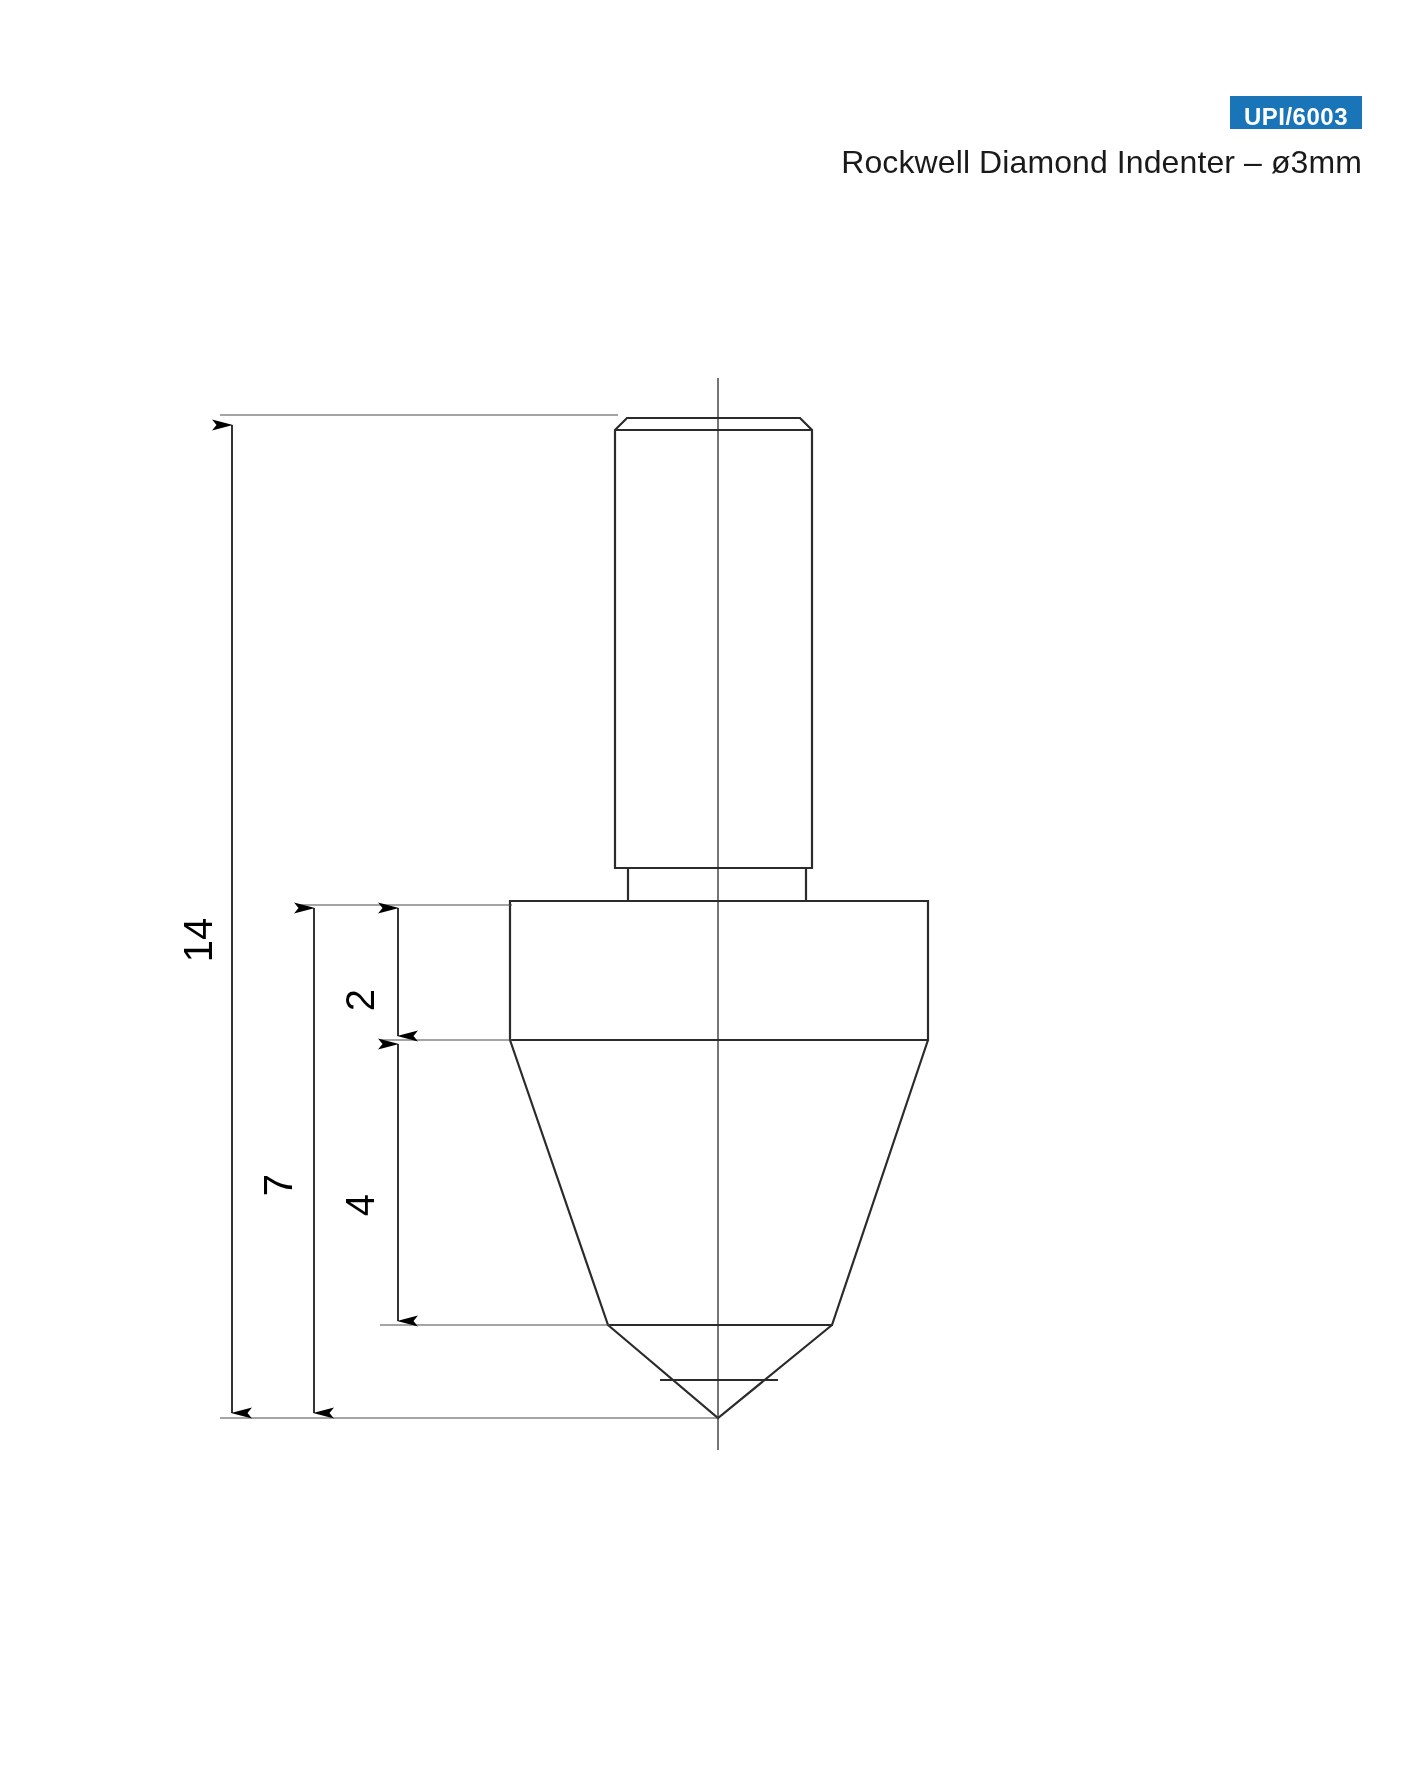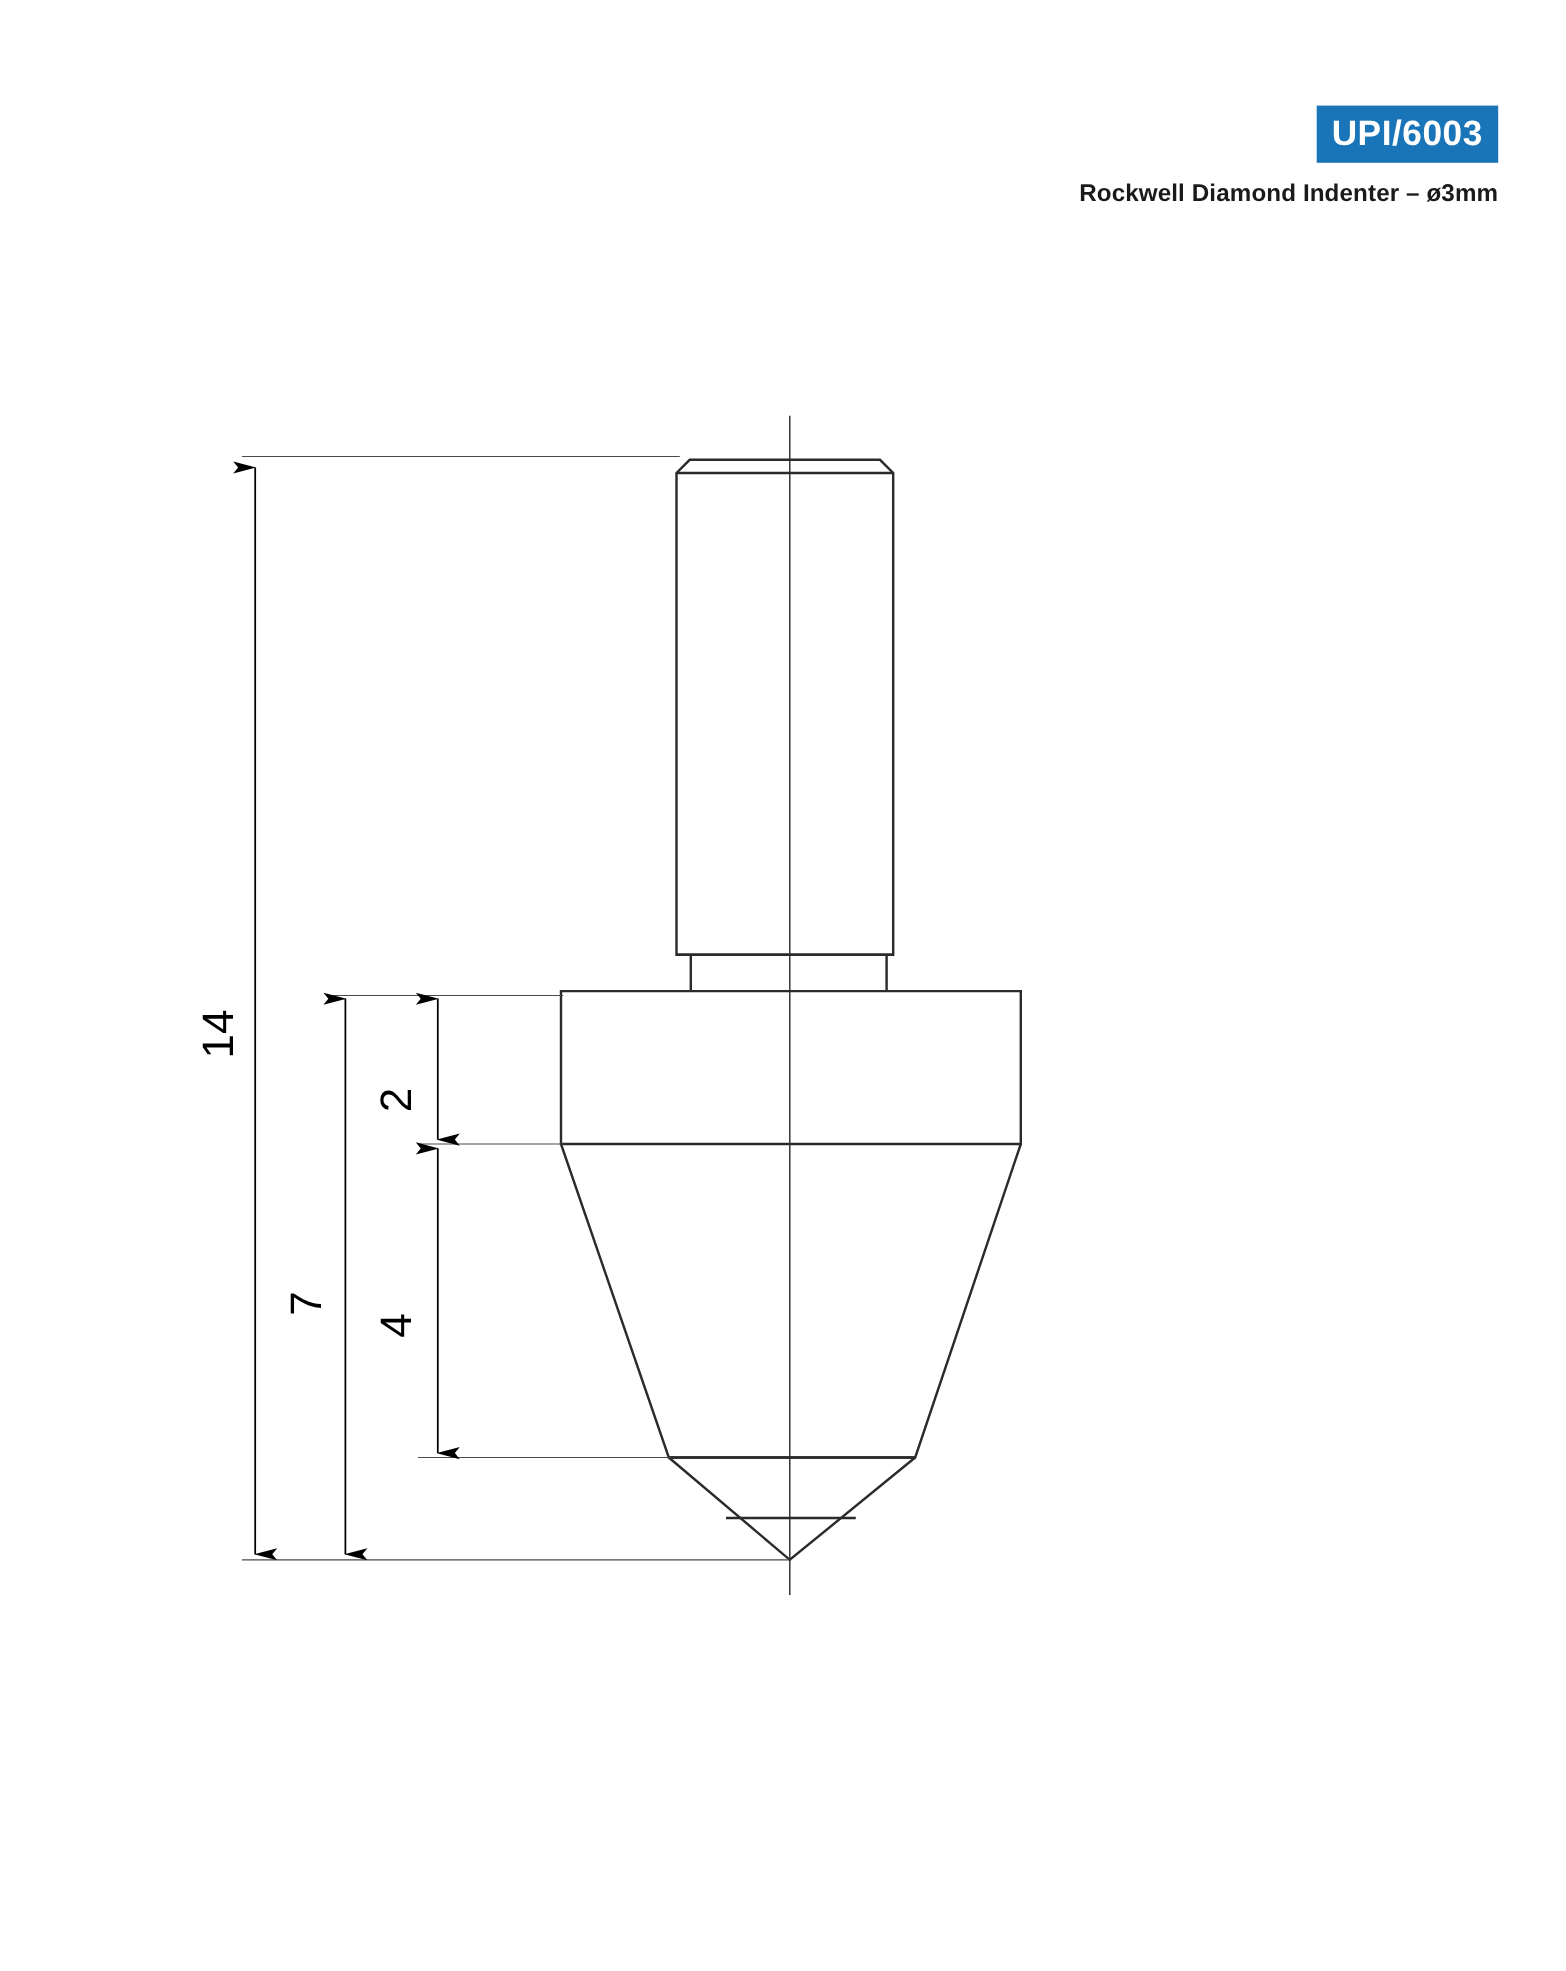--- a/index.html
+++ b/index.html
@@ -29,31 +29,31 @@
     position: absolute;
     right: 62px;
     top: 96px;
     text-align: right;
     width: 760px;
   }
   #part-code-badge {
     display: inline-block;
     background: #1a75b8;
     color: #ffffff;
-    font-size: 32px;
+    font-size: 24px;
     font-weight: bold;
     letter-spacing: 0.5px;
     line-height: 1;
-    padding: 9px 14px 11px 14px;
+    padding: 9px 14px 0 14px;
     font-family: "Liberation Sans", sans-serif;
   }
   #part-title {
     margin-top: 16px;
-    font-size: 22px;
-    font-weight: bold;
+    font-size: 32px;
+    font-weight: normal;
     color: #1a1a1a;
     letter-spacing: 0.1px;
     line-height: 1.1;
     white-space: nowrap;
     text-align: right;
   }
   
   #drawing-canvas {
     position: absolute;
     left: 0;

